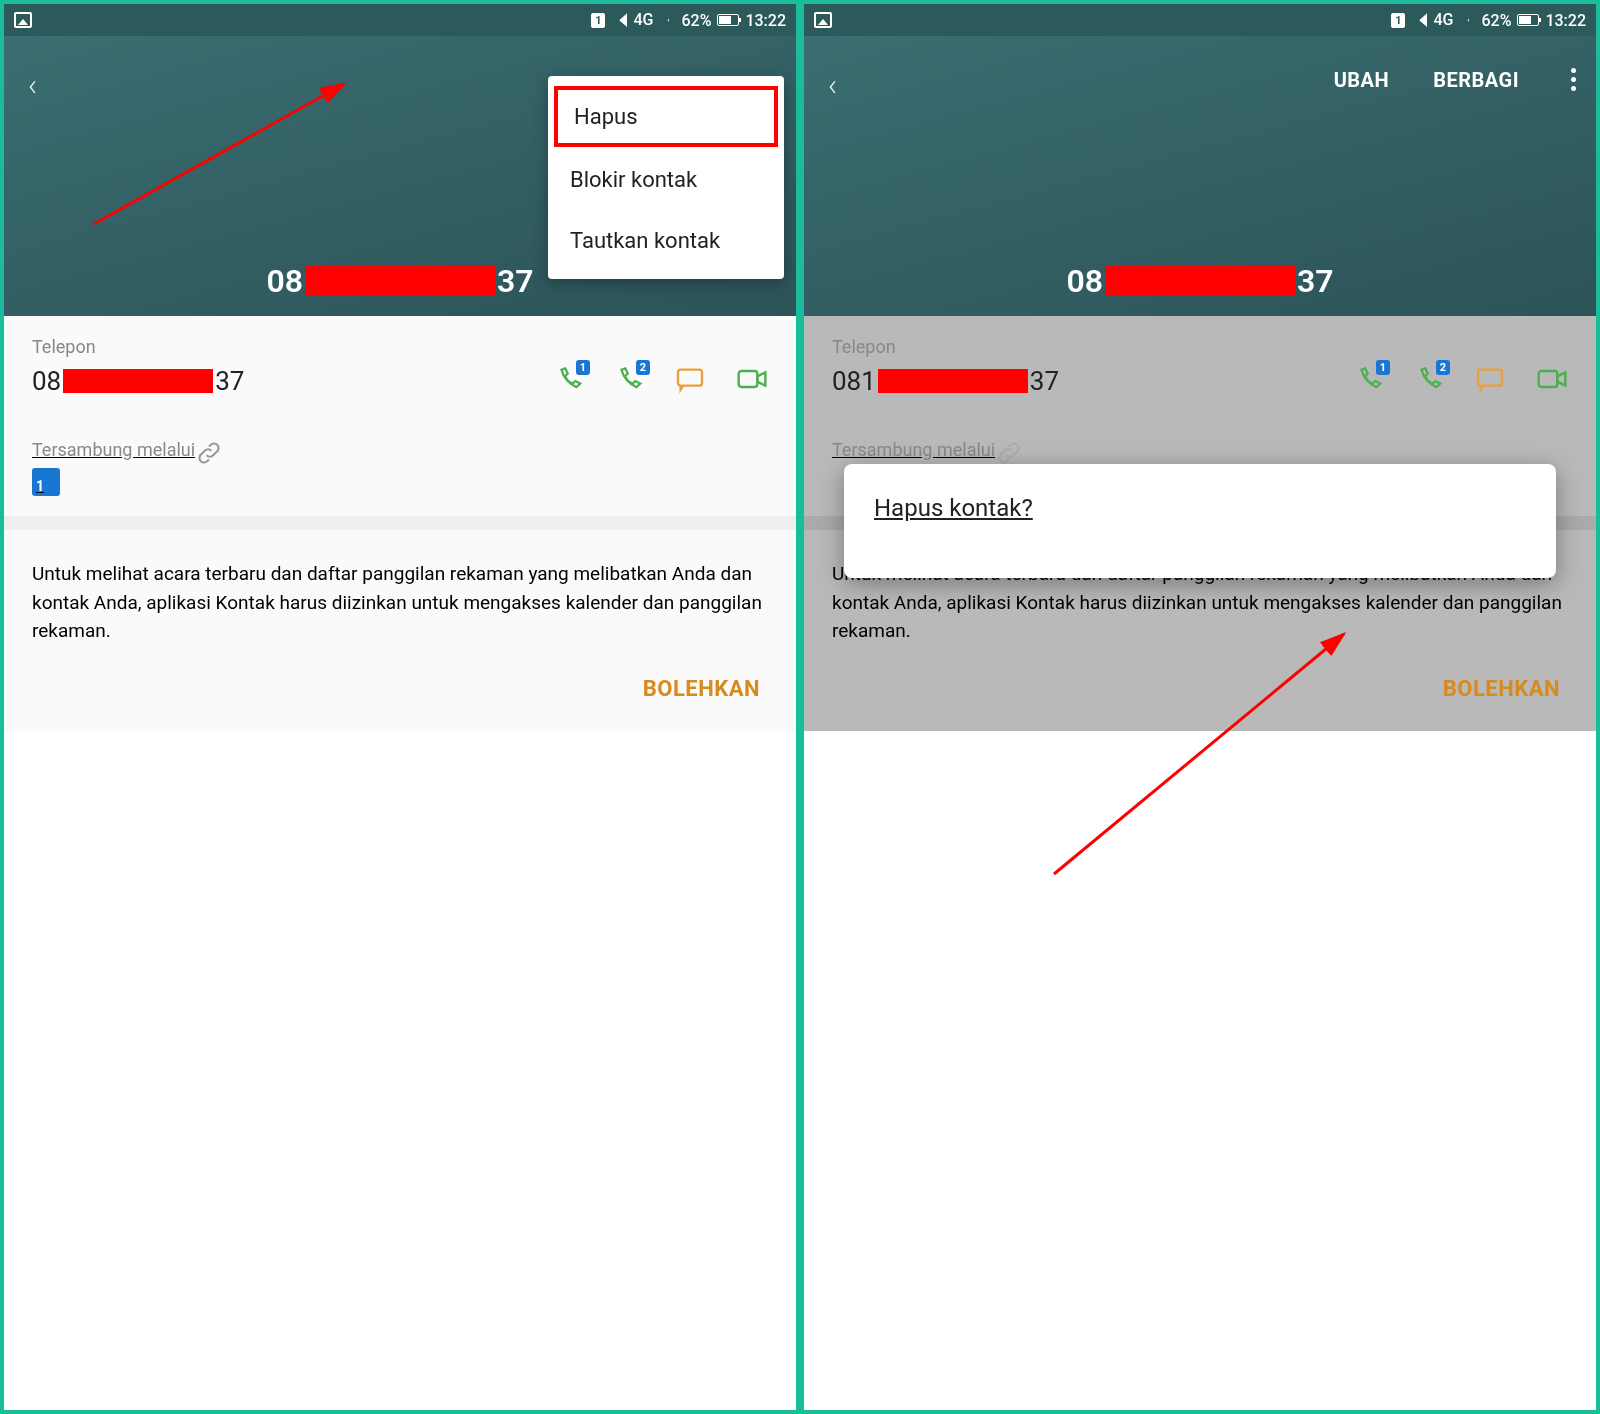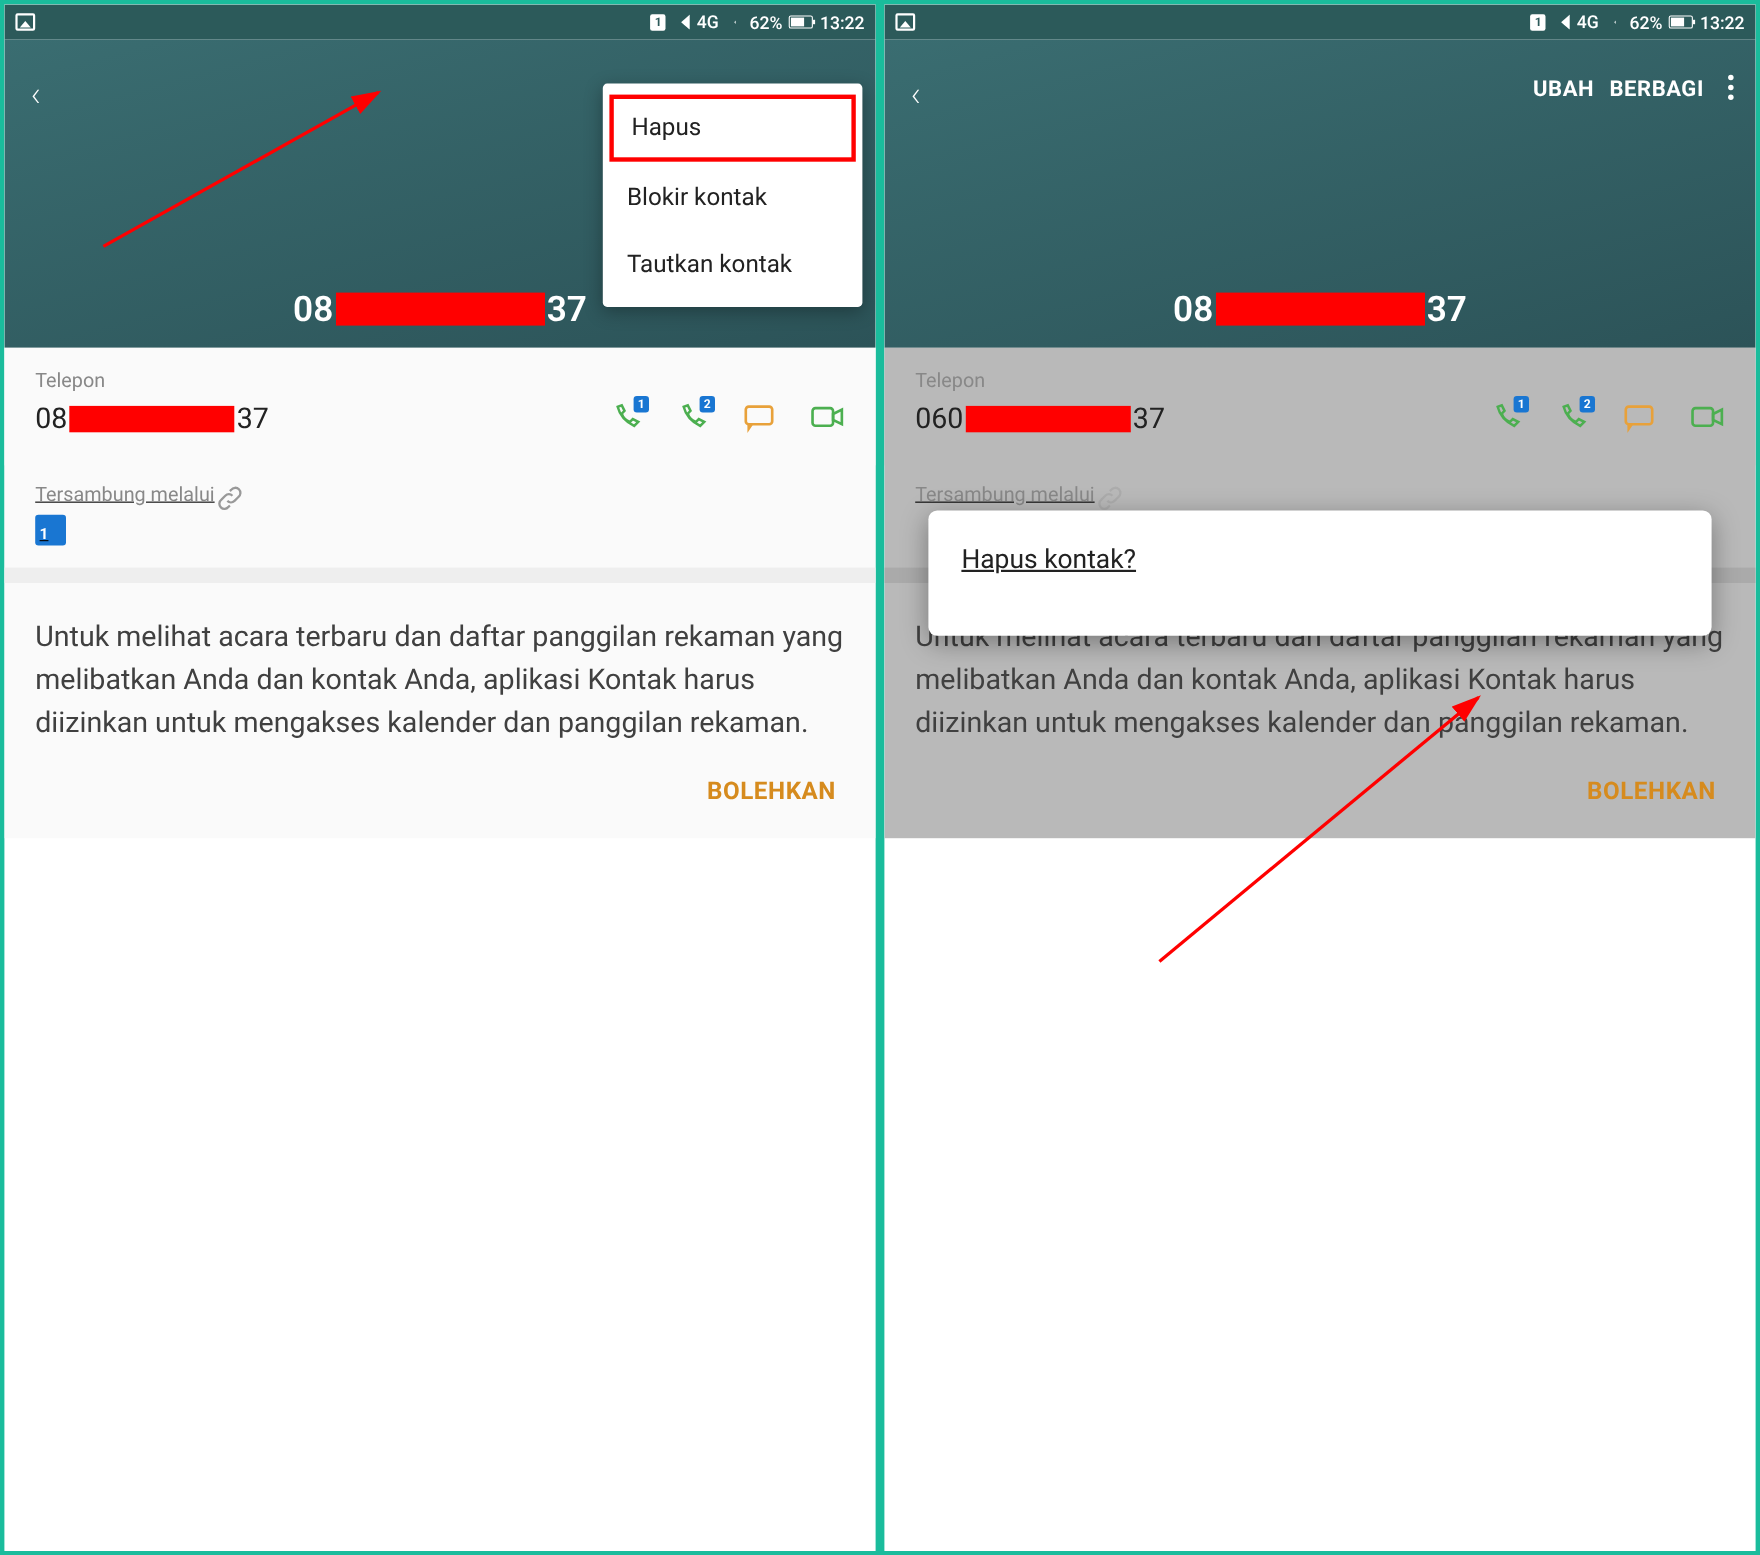--- a/index.html
+++ b/index.html
@@ -69,21 +69,21 @@
     background: linear-gradient(165deg, #3a6d71 0%, #2c5358 100%);
     color: #fff;
     position: relative;
   }
   .back-chevron {
     position: absolute; top: 30px; left: 24px;
     font-size: 32px; font-weight: 200; cursor: pointer;
   }
   .header-actions {
     position: absolute; top: 28px; right: 12px;
-    display: flex; gap: 14px; align-items: center;
+    display: flex; gap: 44px; align-items: center;
     font-size: 20px; font-weight: 700; letter-spacing: 0.5px; margin-left: 12px;
   }
   .kebab { display: flex; flex-direction: column; gap: 4px; padding: 4px 8px; }
   .kebab span { width: 5px; height: 5px; background: #fff; border-radius: 50%; }
   .contact-number {
     position: absolute; bottom: 16px; left: 50%; transform: translateX(-50%);
     font-size: 32px; font-weight: 600; display: flex; align-items: center;
   }
   .redact {
     background: #f00; display: inline-block; height: 30px; width: 190px;
@@ -125,21 +125,21 @@
     width: 28px; height: 28px; background: #1976d2; color: #fff;
     font-size: 14px; font-weight: bold; display: flex;
     align-items: flex-end; justify-content: flex-start; padding: 2px 4px;
     border-radius: 3px; margin-top: 8px;
   }
   .link-icon svg { width: 28px; height: 28px; }
   .divider { height: 14px; background: #eee; }
   .phone.right .divider { background: #aaa; }
   .info-text {
     padding: 30px 28px 12px;
-    font-size: 26px; color: #404040; line-height: 1.5;
+    font-size: 19px; color: #000000; line-height: 1.5;
   }
   .allow-row {
     text-align: right; padding: 18px 36px 30px;
   }
   .allow-btn {
     color: #d68b1e; font-size: 22px; font-weight: 700; letter-spacing: 0.5px;
     cursor: pointer;
   }
   
   .popup-menu {
@@ -313,21 +313,21 @@
       <span class="redact"></span>
       <span>37</span>
     </div>
   </div>
 
   <div class="body-area">
     <div class="section">
       <div class="section-label">Telepon</div>
       <div class="phone-row">
         <div class="phone-value">
-          <span>060</span>
+          <span>081</span>
           <span class="redact-small"></span>
           <span>37</span>
         </div>
         <div class="action-icons">
           <span class="icon-phone">
             <svg viewBox="0 0 24 24" fill="none" stroke="#4caf50" stroke-width="1.8">
                 <path d="M6 3c1 4 4 10 12 14l3-3-4-2-2 2c-3-1-5-3-6-6l2-2-2-4-3 1z"></path>
               </svg>
             <span class="badge-num">1</span>
           </span>

